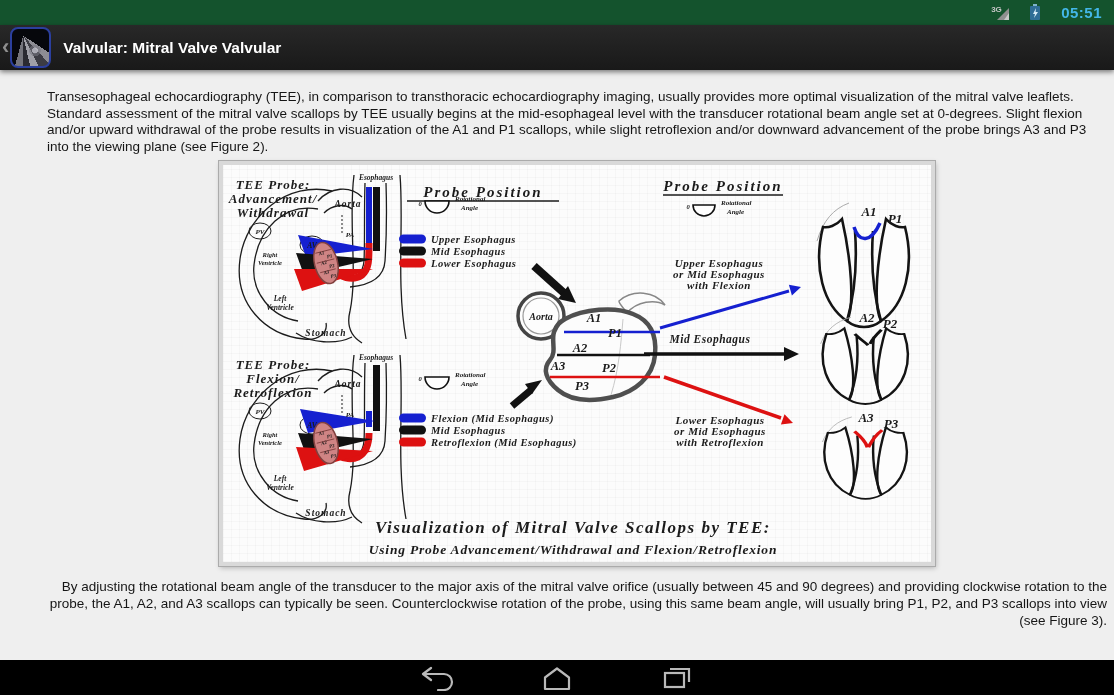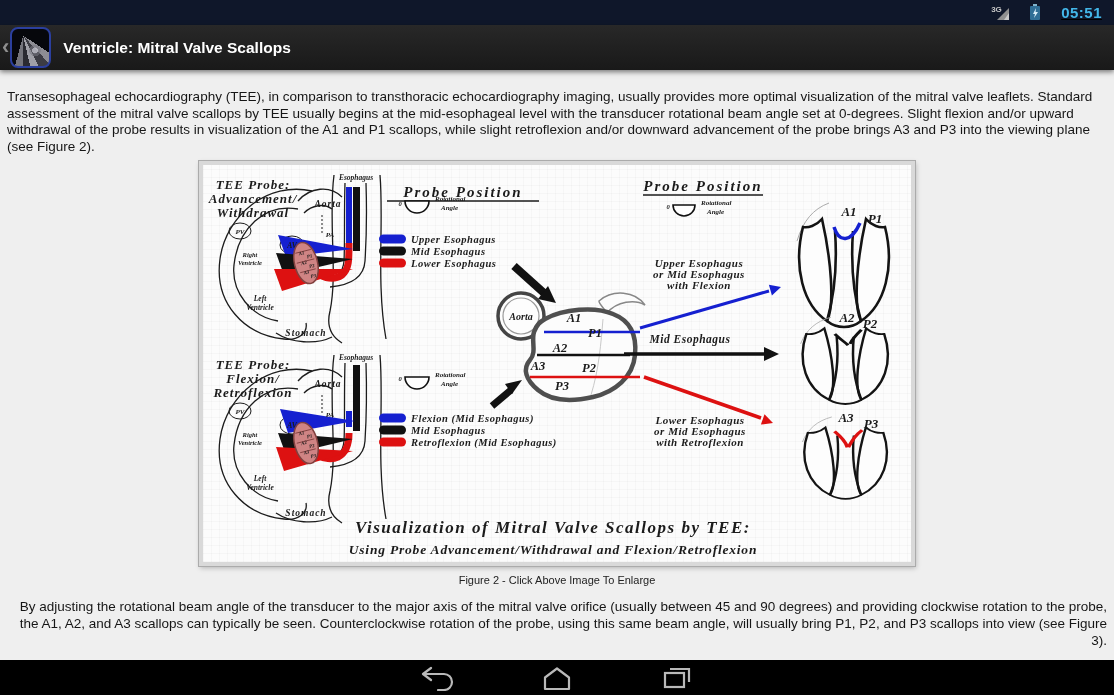--- a/index.html
+++ b/index.html
@@ -1,40 +1,40 @@
 <!DOCTYPE html>
 <html><head>
 <meta charset="utf-8">
 <style>
   html,body{margin:0;padding:0;}
   body{
     width:1114px;height:695px;position:relative;overflow:hidden;
     background:#000;font-family:"Liberation Sans",sans-serif;
   }
   
-  .status-bar{position:absolute;top:0;left:0;right:0;height:25px;background:#0f172a;
-    display:flex;justify-content:flex-end;align-items:center;gap:20px;padding:0 12px;box-sizing:border-box;text-decoration:underline;}
+  .status-bar{position:absolute;top:0;left:0;right:0;height:25px;background:#14532d;
+    display:flex;justify-content:flex-end;align-items:center;gap:20px;padding:0 12px;box-sizing:border-box;}
   .net{position:relative;width:18px;height:16px;}
   .net-label{position:absolute;top:0;left:0;font-size:8px;color:#c6c6c6;font-weight:bold;}
   .net svg{position:absolute;right:0;bottom:1px;}
   .time{color:#43b7e8;font-size:15px;font-weight:bold;letter-spacing:.5px;}
   
   .action-bar{position:absolute;top:25px;left:0;right:0;height:45px;
     background:linear-gradient(#282828,#191919);display:flex;align-items:center;
     padding:0 4px;box-sizing:border-box;box-shadow:0 2px 5px rgba(0,0,0,.5);z-index:3;}
   .back-chevron{color:#8f8f8f;font-size:22px;line-height:1;margin:0 1px 2px -2px;font-weight:bold;}
   .app-icon{width:41px;height:41px;border-radius:8px;border:2px solid #2b3f9e;box-sizing:border-box;
     background-color:#06070c;
     background-image:
       radial-gradient(circle at 62% 58%, rgba(190,190,200,.85) 0 9%, rgba(120,120,130,.55) 10% 18%, transparent 19%),
       conic-gradient(from 115deg at 30% 18%, transparent 0 8deg, #8d8d94 8deg 22deg, #3c3c44 22deg 38deg, #a0a0a8 38deg 52deg, #2a2a32 52deg 66deg, #74747c 66deg 80deg, transparent 80deg);
     flex:0 0 auto;}
   .ab-title{color:#fff;font-size:15.5px;font-weight:bold;margin-left:12px;}
   
-  .content{position:absolute;top:70px;bottom:35px;left:0;right:0;background:#efefef;color:#161616;}
+  .content{position:absolute;top:70px;bottom:35px;left:0;right:0;background:#efefef;color:#161616;padding-left:40px;}
   .para{margin:19px 7px 0;font-size:13.5px;line-height:16.6px;}
   .para.second{margin-top:13px;text-align:right;}
   .figure-wrap{width:708px;margin:6px auto 0;border:4px solid #d9d9d9;box-sizing:content-box;
     box-shadow:0 0 0 1px #ababab, 1px 2px 5px rgba(0,0,0,.25);background:#fcfcfc;cursor:pointer;
     background-image:
       repeating-linear-gradient(0deg, rgba(0,0,0,.022) 0 1px, transparent 1px 8px),
       repeating-linear-gradient(90deg, rgba(0,0,0,.022) 0 1px, transparent 1px 8px); font-style: italic;}
   .figure-wrap svg{display:block;}
   .caption{text-align:center;font-size:11px;margin-top:8px;color:#222;}
   
@@ -59,21 +59,21 @@
     <rect x="4" y="0" width="4" height="2" fill="#7fb3cc"></rect>
     <rect x="1" y="2" width="10" height="14" rx="1" fill="#2f6e96"></rect>
     <polygon points="7,4 4,10 6,10 5,14 9,8 6.6,8" fill="#d8edf8"></polygon>
   </svg>
   <span class="time">05:51</span>
 </div>
 
 <div class="action-bar">
   <span class="back-chevron">‹</span>
   <div class="app-icon"></div>
-  <span class="ab-title">Ventricle: Mitral Valve Scallops</span>
+  <span class="ab-title">Valvular: Mitral Valve Valvular</span>
 </div>
 
 <div class="content">
 
   <p class="para">Transesophageal echocardiography (TEE), in comparison to transthoracic echocardiography imaging, usually provides more optimal visualization of the mitral valve leaflets. Standard assessment of the mitral valve scallops by TEE usually begins at the mid-esophageal level with the transducer rotational beam angle set at 0-degrees. Slight flexion and/or upward withdrawal of the probe results in visualization of the A1 and P1 scallops, while slight retroflexion and/or downward advancement of the probe brings A3 and P3 into the viewing plane (see Figure 2).</p>
 
   <div class="figure-wrap">
     <svg width="700" height="397" viewBox="0 0 700 397">
 
       <g transform="translate(3,8)">
@@ -294,21 +294,20 @@
       <text x="644" y="157" font-size="13" text-anchor="middle">A2</text>
       <text x="667" y="163" font-size="13" text-anchor="middle">P2</text>
       <text x="643" y="257" font-size="13" text-anchor="middle">A3</text>
       <text x="668" y="263" font-size="13" text-anchor="middle">P3</text>
 
       <text x="350" y="368" font-size="17" letter-spacing="1.5" text-anchor="middle">Visualization of Mitral Valve Scallops by TEE:</text>
       <text x="350" y="389" font-size="13.5" letter-spacing=".8" text-anchor="middle">Using Probe Advancement/Withdrawal and Flexion/Retroflexion</text>
     </svg>
   </div>
 
-  <div class="caption">Figure 2 - Click Above Image To Enlarge</div>
 
   <p class="para second">By adjusting the rotational beam angle of the transducer to the major axis of the mitral valve orifice (usually between 45 and 90 degrees) and providing clockwise rotation to the probe, the A1, A2, and A3 scallops can typically be seen. Counterclockwise rotation of the probe, using this same beam angle, will usually bring P1, P2, and P3 scallops into view (see Figure 3).</p>
 </div>
 
 <div class="nav-bar">
   <div class="nav-btn">
     <svg width="36" height="26" viewBox="0 0 36 26">
       <path d="M12,3 L4,9 L12,15 M4,9 H25 a8,8 0 0 1 0,16 h-6" fill="none" stroke="#b9b9b9" stroke-width="2.2" stroke-linecap="round" stroke-linejoin="round"></path>
     </svg>
   </div>

